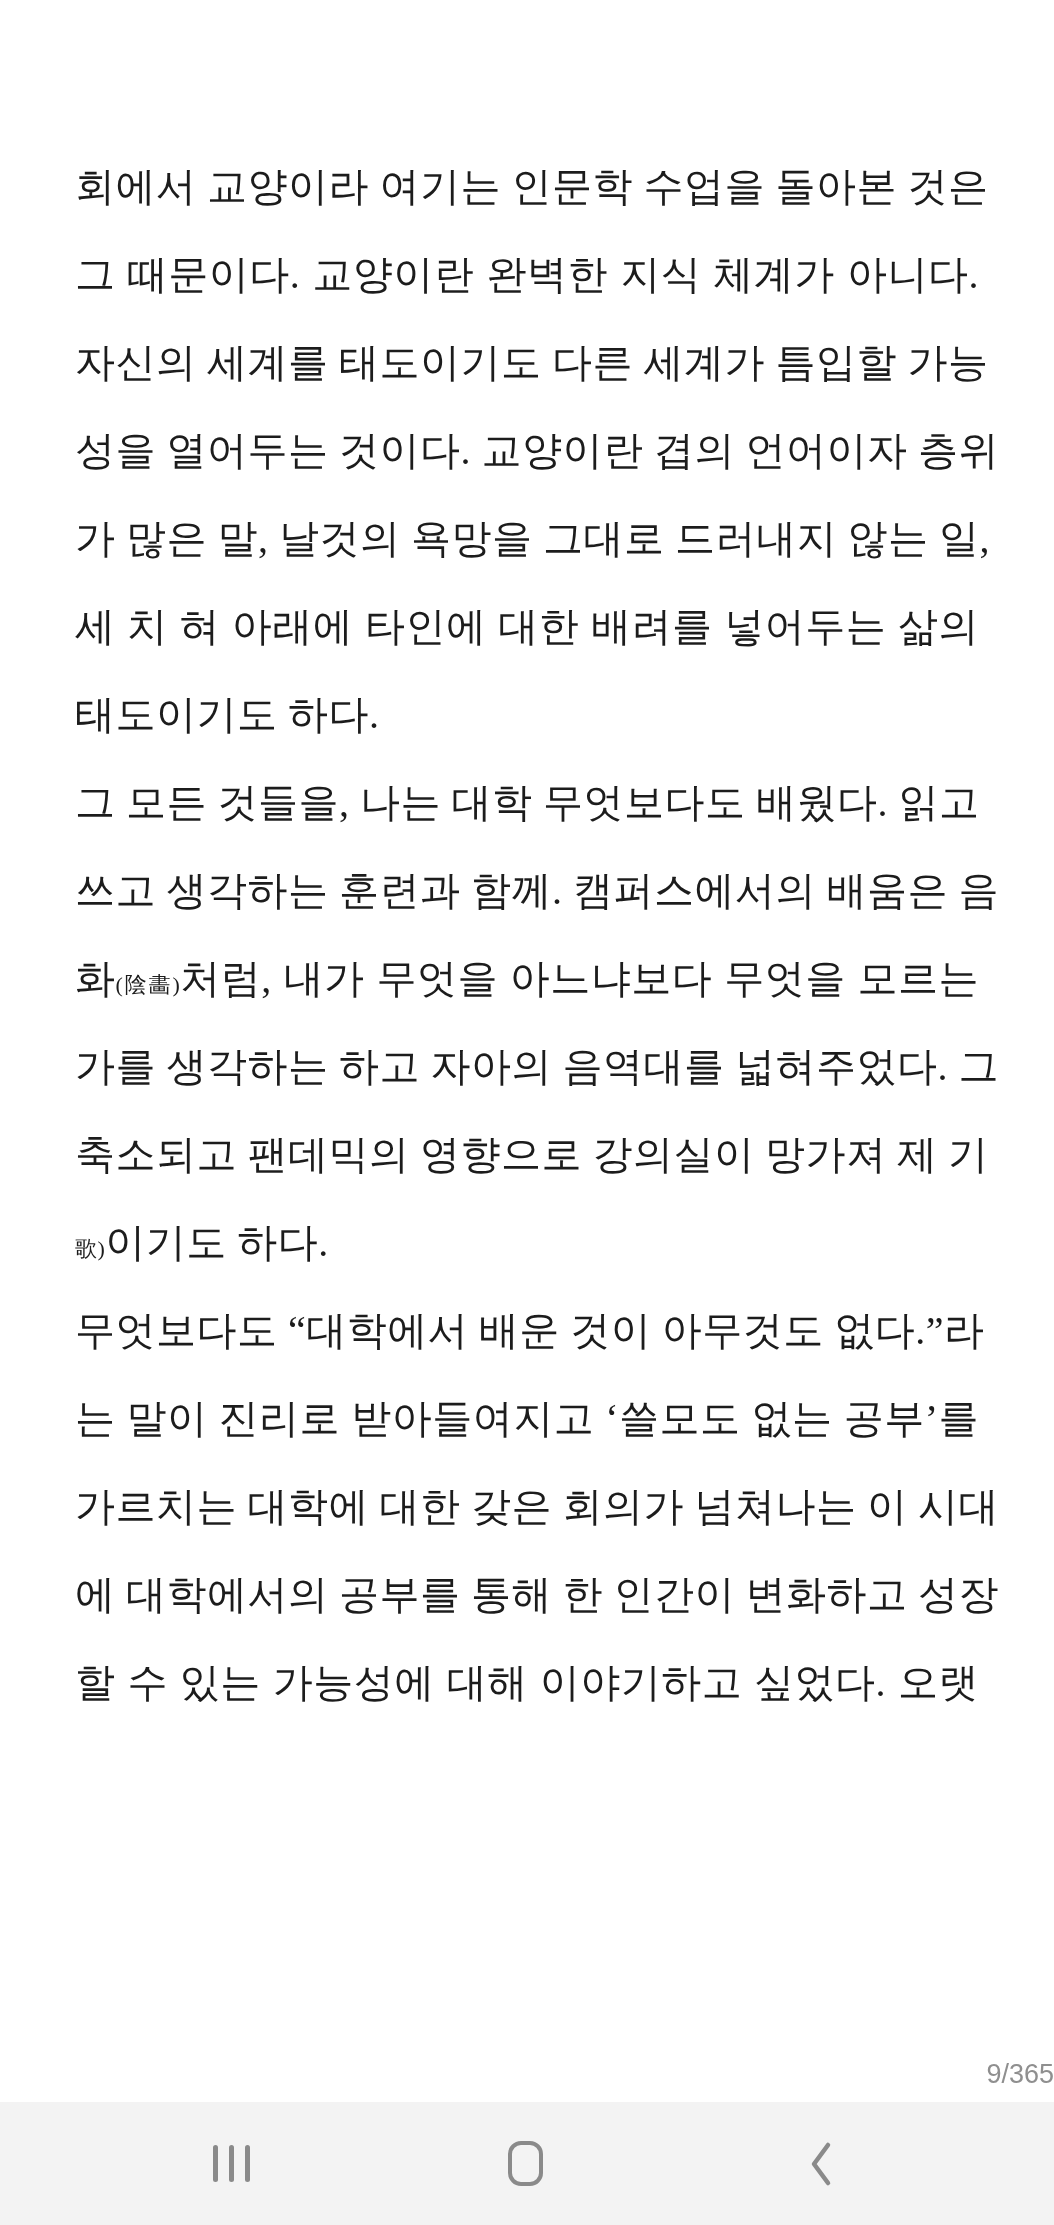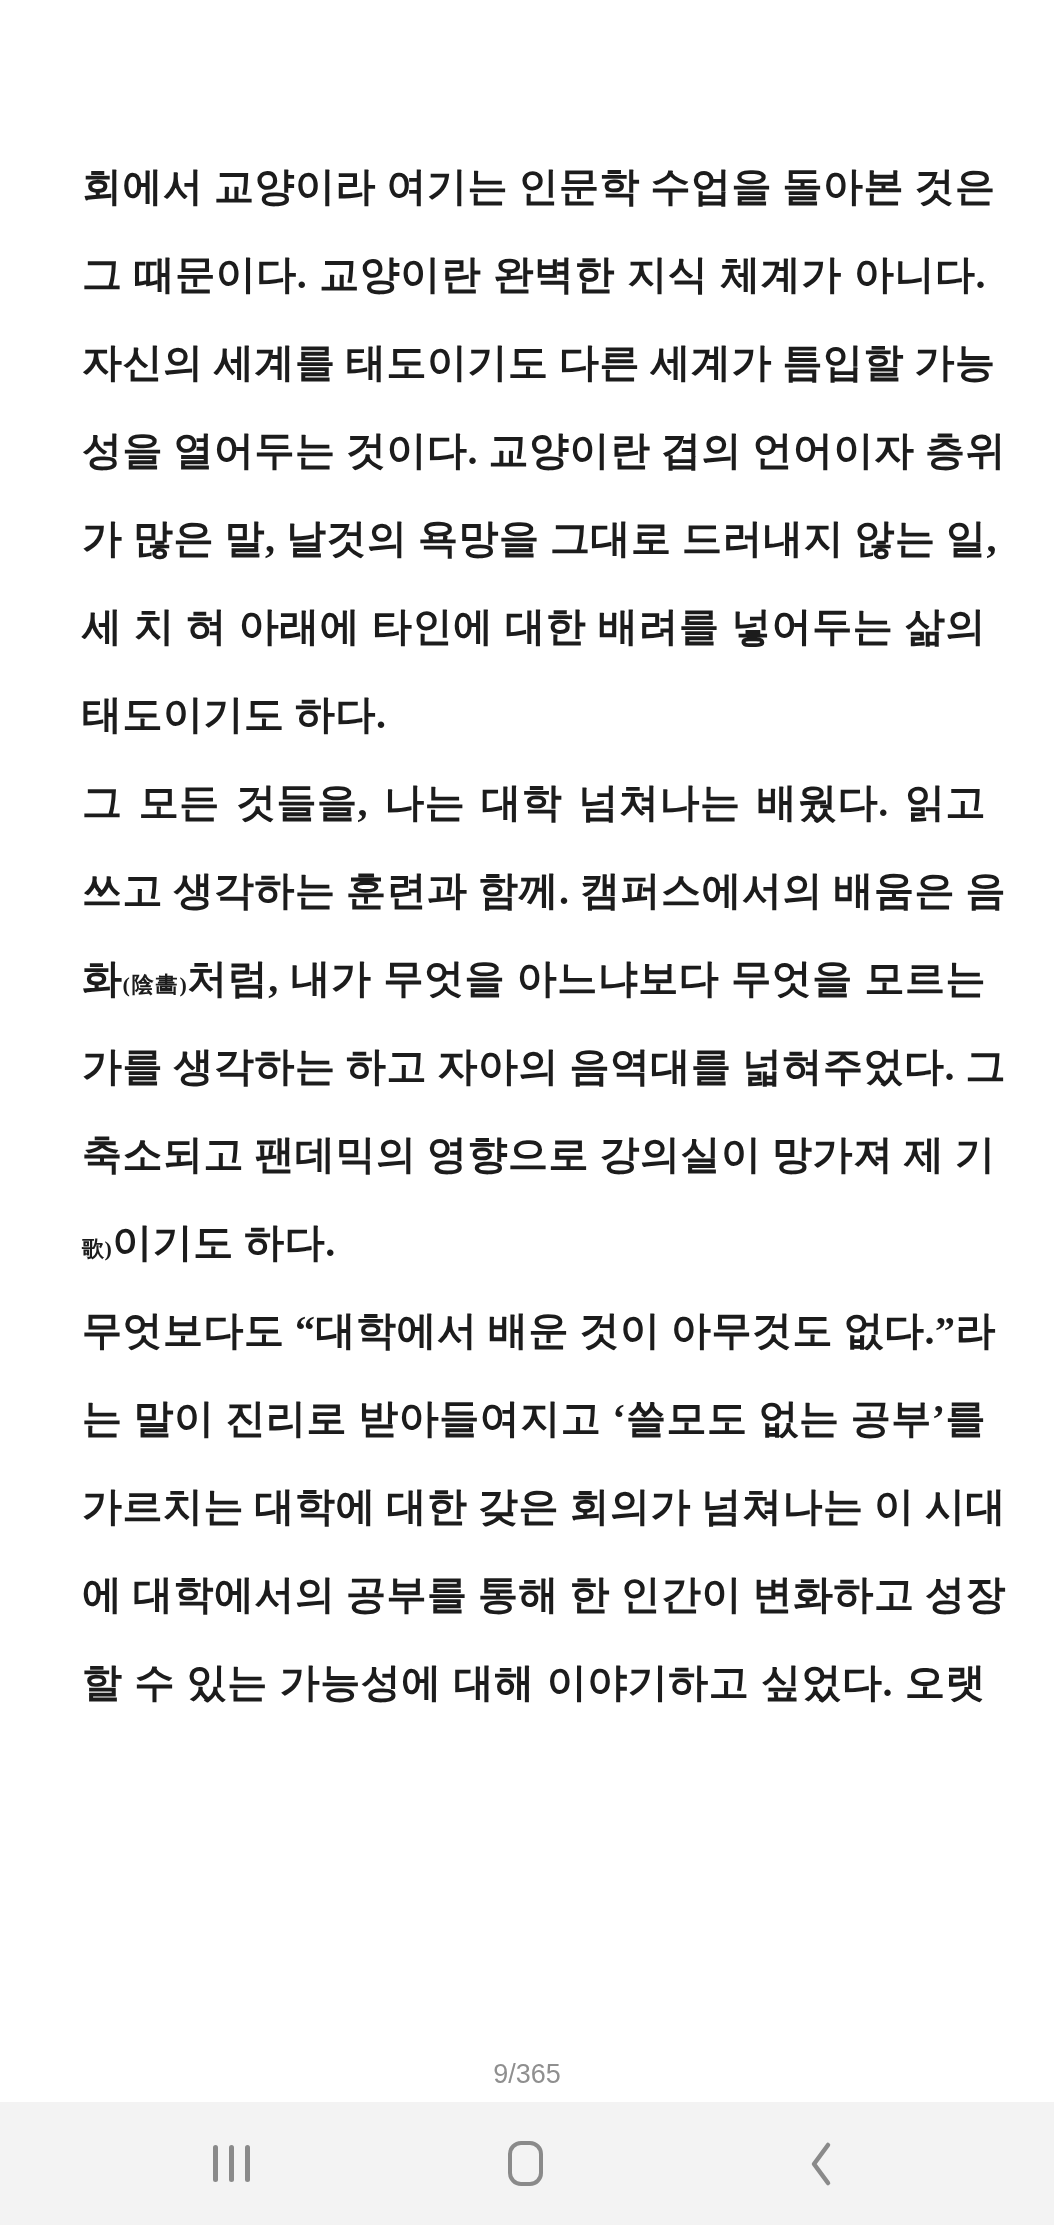--- a/index.html
+++ b/index.html
@@ -14,23 +14,22 @@
   body{
     position:relative;
     background:var(--page-bg);
     font-family:"Liberation Serif","DejaVu Serif",serif;
     overflow:hidden;
   }
   
   .reader{
     position:absolute;
     top:143px;
-    left:82px;
+    left:75px;
     width:904px;
-    font-weight:bold;
   }
   .line{
     height:88px;
     line-height:88px;
     font-size:40px;
     letter-spacing:0.5px;
     color:var(--text-color);
     text-align:justify;
     text-align-last:justify;
     white-space:nowrap;
@@ -41,21 +40,21 @@
   }
   .hanja{
     font-size:22px;
   }
   
   .page-indicator{
     position:absolute;
     top:2058px;
     left:0;
     width:100%;
-    text-align:center;
+    text-align:right;
     font-family:"Liberation Sans","DejaVu Sans",sans-serif;
     font-size:27px;
     line-height:32px;
     color:var(--muted);
   }
   
   .navbar{
     position:absolute;
     left:0;
     top:2102px;
@@ -107,21 +106,21 @@
 
 <div class="reader">
   <div class="lines">
       <div class="line"><span>회에서 교양이라 여기는 인문학 수업을 돌아본 것은</span></div>
       <div class="line"><span>그 때문이다. 교양이란 완벽한 지식 체계가 아니다.</span></div>
       <div class="line"><span>자신의 세계를 태도이기도 다른 세계가 틈입할 가능</span></div>
       <div class="line"><span>성을 열어두는 것이다. 교양이란 겹의 언어이자 층위</span></div>
       <div class="line"><span>가 많은 말, 날것의 욕망을 그대로 드러내지 않는 일,</span></div>
       <div class="line"><span>세 치 혀 아래에 타인에 대한 배려를 넣어두는 삶의</span></div>
       <div class="line last"><span>태도이기도 하다.</span></div>
-      <div class="line"><span>그 모든 것들을, 나는 대학 넘쳐나는 배웠다. 읽고</span></div>
+      <div class="line"><span>그 모든 것들을, 나는 대학 무엇보다도 배웠다. 읽고</span></div>
       <div class="line"><span>쓰고 생각하는 훈련과 함께. 캠퍼스에서의 배움은 음</span></div>
       <div class="line"><span>화</span><span class="hanja">(陰畵)</span><span>처럼, 내가 무엇을 아느냐보다 무엇을 모르는</span></div>
       <div class="line"><span>가를 생각하는 하고 자아의 음역대를 넓혀주었다. 그</span></div>
       <div class="line"><span>축소되고 팬데믹의 영향으로 강의실이 망가져 제 기</span></div>
       <div class="line last"><span class="hanja">歌)</span><span>이기도 하다.</span></div>
       <div class="line"><span>무엇보다도 “대학에서 배운 것이 아무것도 없다.”라</span></div>
       <div class="line"><span>는 말이 진리로 받아들여지고 ‘쓸모도 없는 공부’를</span></div>
       <div class="line"><span>가르치는 대학에 대한 갖은 회의가 넘쳐나는 이 시대</span></div>
       <div class="line"><span>에 대학에서의 공부를 통해 한 인간이 변화하고 성장</span></div>
       <div class="line"><span>할 수 있는 가능성에 대해 이야기하고 싶었다. 오랫</span></div>

